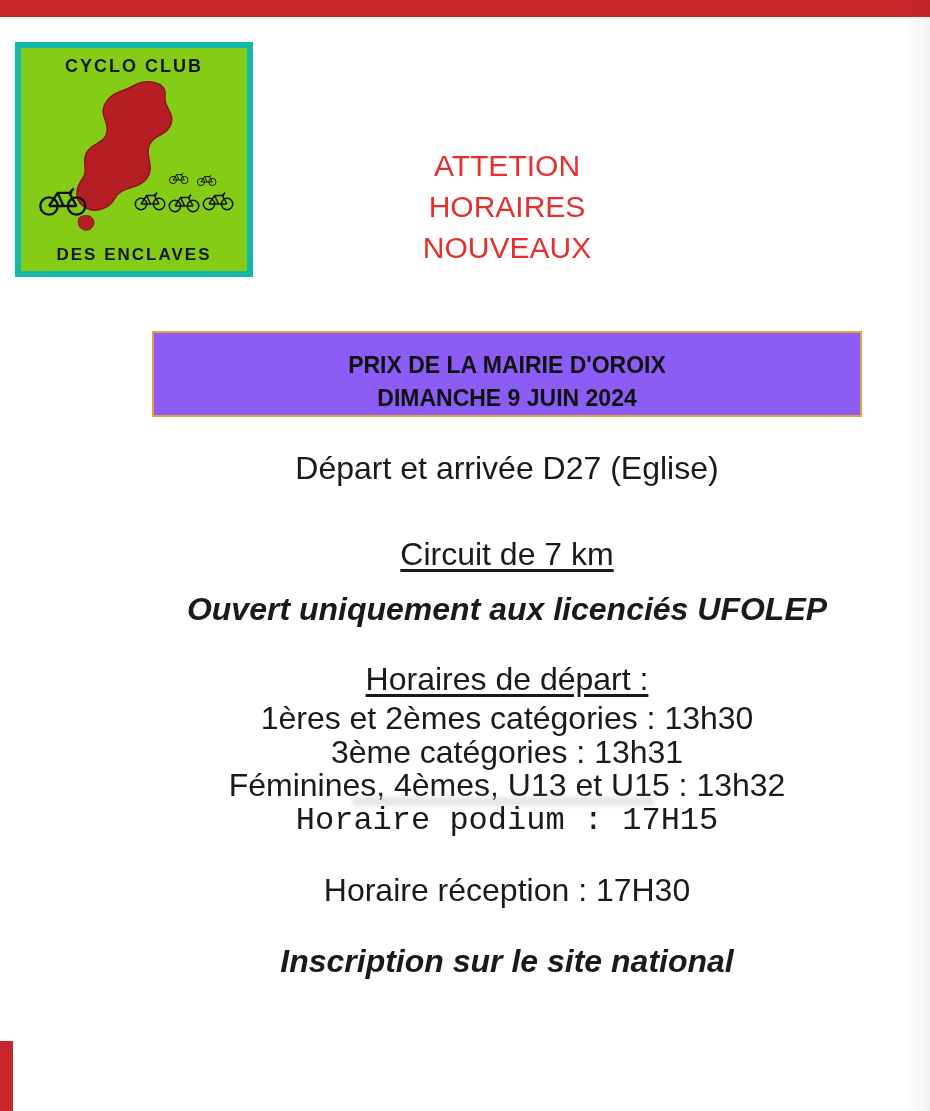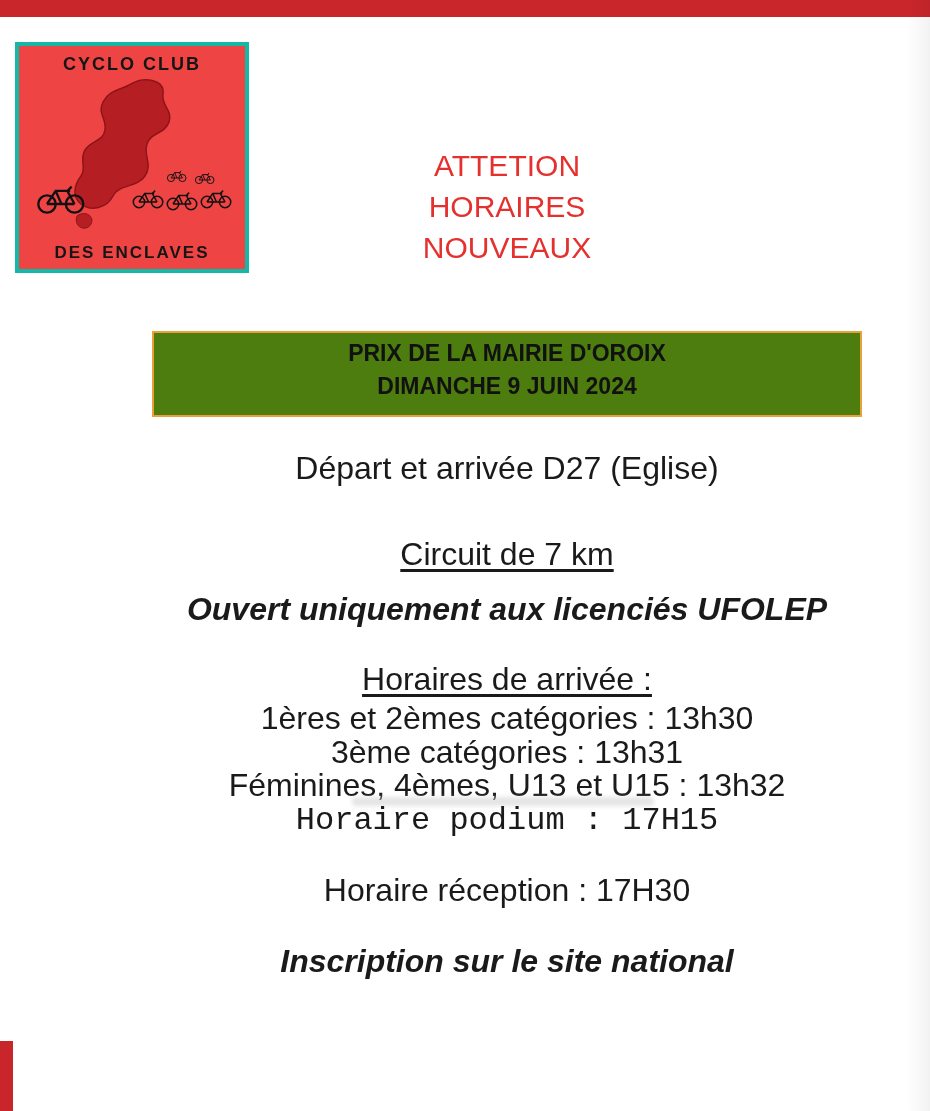--- a/index.html
+++ b/index.html
@@ -6,35 +6,35 @@
   .page{
     position:relative;width:930px;height:1111px;background:#ffffff;
     font-family:"Liberation Sans",sans-serif;color:#1a1a1a;overflow:hidden;
   }
   .top-bar{position:absolute;left:0;top:0;width:100%;height:17px;background:var(--accent-red,#d2232a);}
   .left-bar{position:absolute;left:0;top:1041px;width:13px;height:70px;background:var(--accent-red,#d2232a);}
   .right-edge{position:absolute;top:0;right:0;width:24px;height:100%;
     background:linear-gradient(to right, rgba(0,0,0,0), rgba(0,0,0,0.05));pointer-events:none;}
 
   
-  .logo{position:absolute;left:15px;top:42px;width:226px;height:223px;border:4px solid #14b8a6;background:#ef4444;}
+  .logo{position:absolute;left:15px;top:42px;width:226px;height:223px;border:6px solid #14b8a6;background:#84cc16;}
   .logo-top{position:absolute;top:8px;left:0;width:100%;text-align:center;
     font-weight:bold;font-size:18px;letter-spacing:2px;color:#151515;}
   .logo-bottom{position:absolute;bottom:6px;left:0;width:100%;text-align:center;
     font-weight:bold;font-size:17px;letter-spacing:2px;color:#151515;}
   .logo-art{position:absolute;top:30px;left:0;width:226px;height:165px;}
 
   
   .warning{position:absolute;left:84px;top:106px;width:846px;text-align:center;
     color:var(--warning-red,#e5312e);font-size:30px;line-height:41px;font-weight:normal;margin-top:39px;}
 
   
   .event-box{position:absolute;left:152px;top:331px;width:710px;height:86px;
-    border:2px solid var(--box-border,#e9a23b);box-sizing:border-box;background:#4d7c0f;
-    text-align:center;padding-top:4px;}
+    border:2px solid var(--box-border,#e9a23b);box-sizing:border-box;background:#8b5cf6;
+    text-align:center;padding-top:16px;}
   .event-box .event-line{font-weight:bold;font-size:23px;line-height:33px;color:#111;}
 
   
   .line{position:absolute;left:84px;width:846px;text-align:center;font-size:32px;color:#1a1a1a;}
   .l-start{top:450px;}
   .l-circuit{top:520px;text-decoration:underline;text-underline-offset:4px;margin-top:16px;}
   .l-elig{top:591px;font-style:italic;font-weight:bold;}
   .l-schedhead{top:661px;text-decoration:underline;text-underline-offset:4px;}
   .l-s0{top:700px;}
   .l-s1{top:734px;}
@@ -88,21 +88,21 @@
   </div>
 
   <div class="event-box">
     <div class="event-line">PRIX DE LA MAIRIE D'OROIX</div>
     <div class="event-line">DIMANCHE 9 JUIN 2024</div>
   </div>
 
   <div class="line l-start">Départ et arrivée D27 (Eglise)</div>
   <div class="line l-circuit">Circuit de 7 km</div>
   <div class="line l-elig">Ouvert uniquement aux licenciés UFOLEP</div>
-  <div class="line l-schedhead">Horaires de arrivée :</div>
+  <div class="line l-schedhead">Horaires de départ :</div>
   <div class="line l-s0">1ères et 2èmes catégories : 13h30</div>
   <div class="line l-s1">3ème catégories : 13h31</div>
   <div class="line l-s2">Féminines, 4èmes, U13 et U15 : 13h32</div>
   <div class="smudge"></div>
   <div class="line l-s3">Horaire podium : 17H15</div>
   <div class="line l-reception">Horaire réception : 17H30</div>
   <div class="line l-reg">Inscription sur le site national</div>
 
 </div>
 

